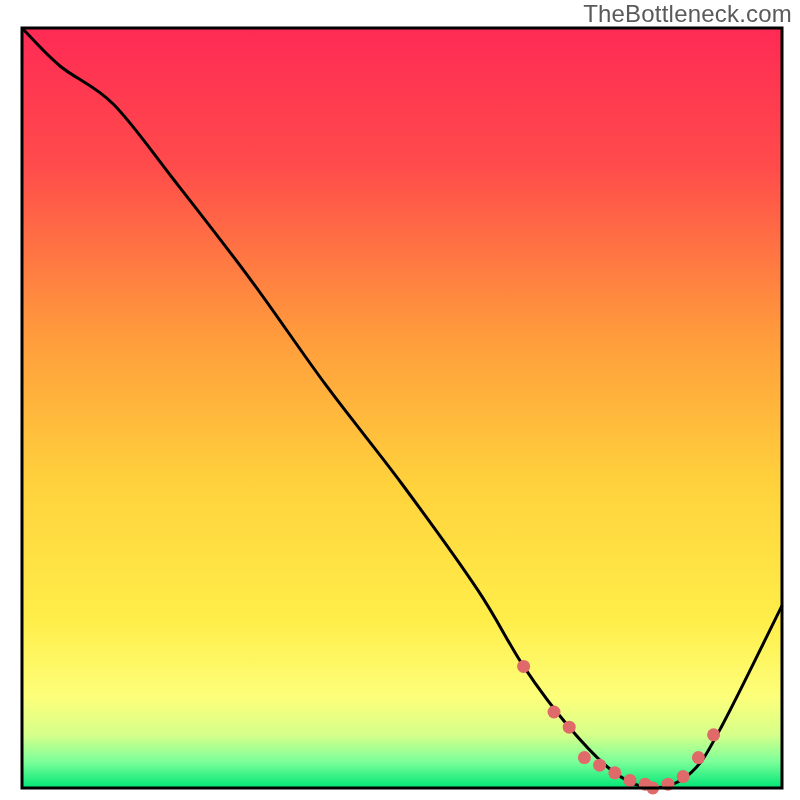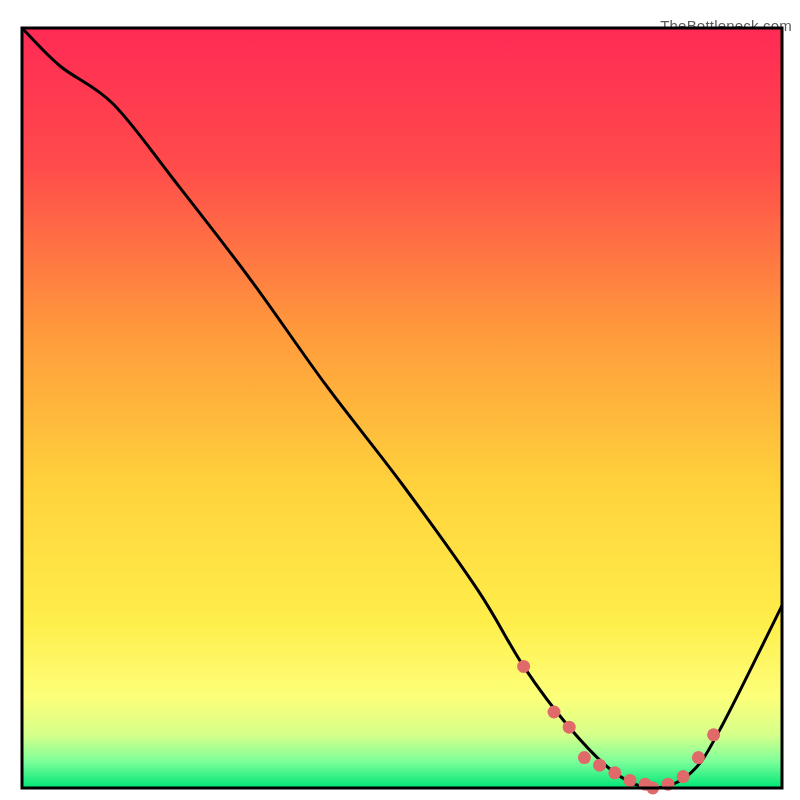--- a/index.html
+++ b/index.html
@@ -11,23 +11,23 @@
     background: #ffffff;
     font-family: Arial, Helvetica, sans-serif;
   }
   .wrapper {
     position: relative;
     width: 800px;
     height: 800px;
   }
   .watermark {
     position: absolute;
-    top: 17px;
+    top: 0;
     right: 8px;
-    font-size: 15px;
+    font-size: 24px;
     font-weight: 400;
     color: #5a5a5a;
     letter-spacing: 0.2px;
   }
   svg.chart {
     position: absolute;
     top: 0;
     left: 0;
   }
 </style>

